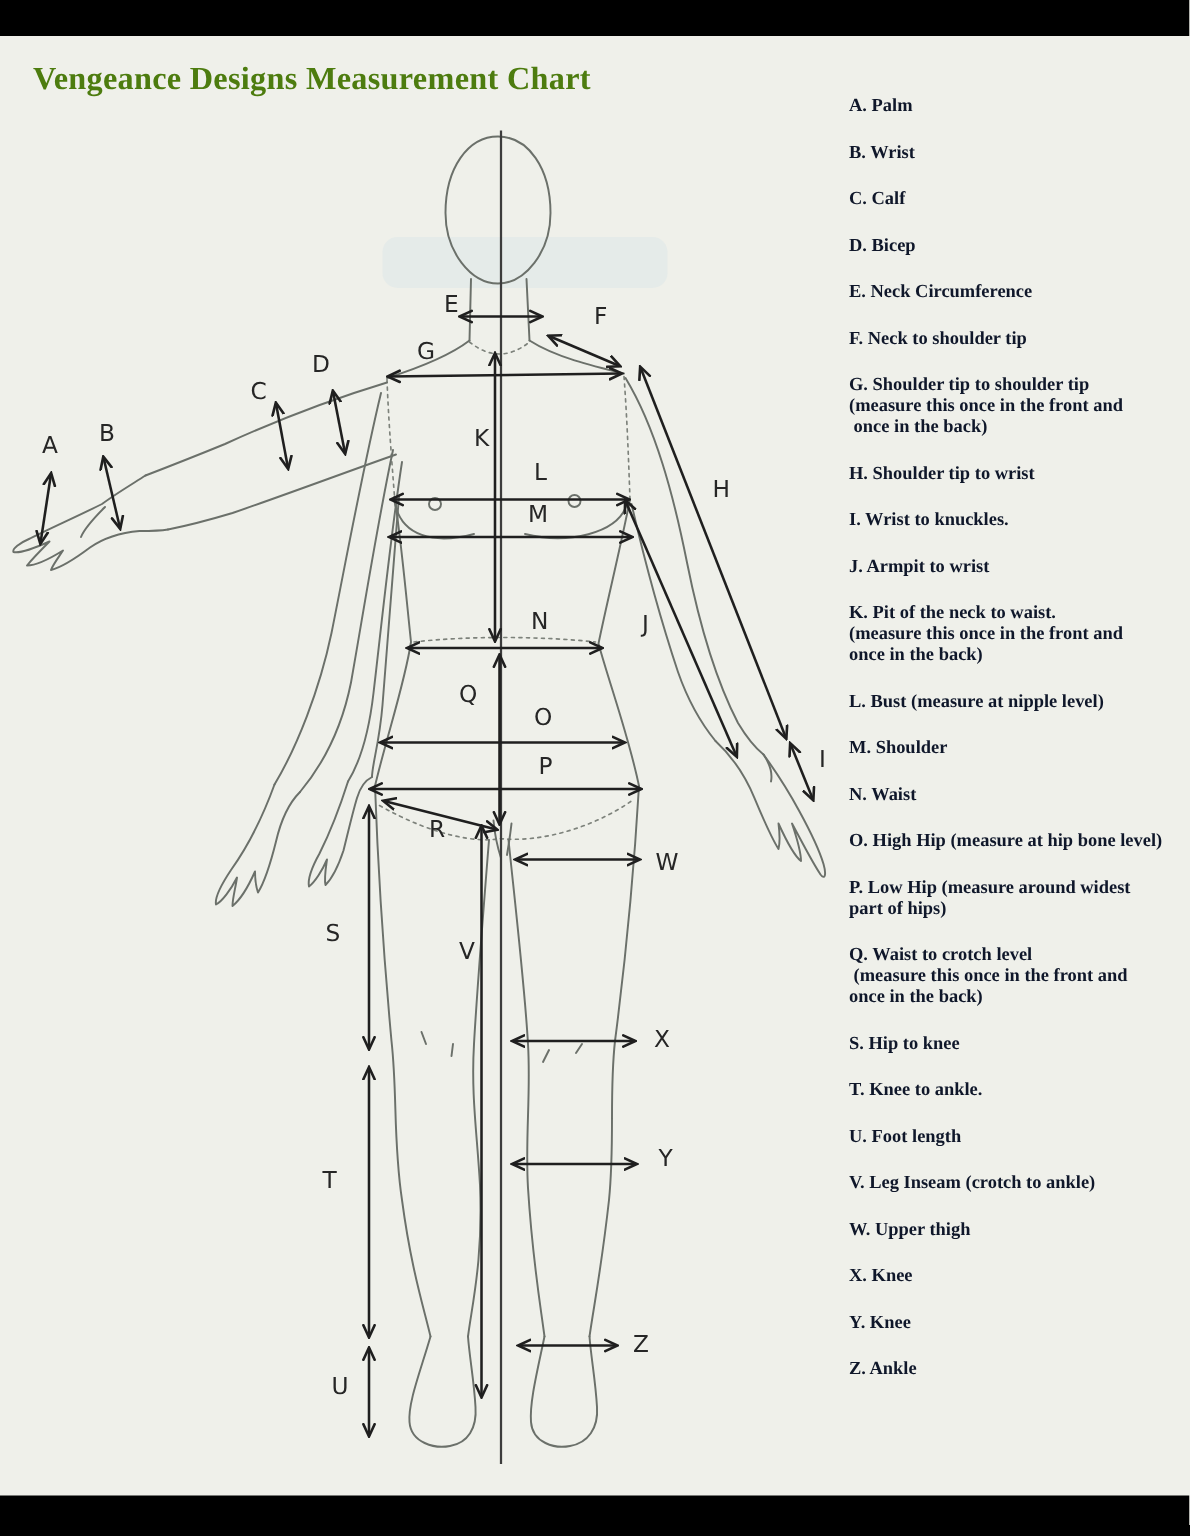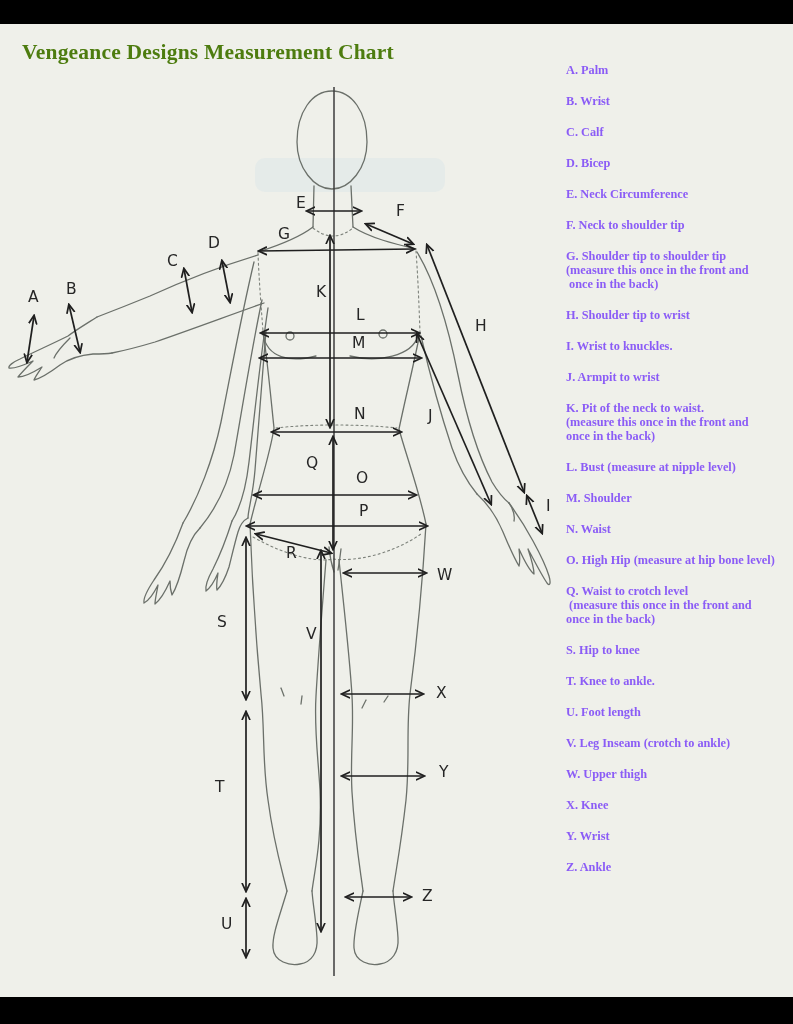--- a/index.html
+++ b/index.html
@@ -11,21 +11,21 @@
   .bar{position:absolute;left:0;width:793px;background:#000;}
   #bar-top{top:0;height:24px;}
   #bar-bottom{top:997px;height:27px;}
   #title{
     position:absolute;left:22px;top:40px;margin:0;
     font-size:21.5px;font-weight:bold;color:#4d7c0f;letter-spacing:.2px;
     font-family:"Liberation Serif",serif;
   }
   #legend{position:absolute;left:566px;top:63px;width:227px;}
   .legend-item{
-    font-weight:bold;font-size:12.3px;line-height:14px;color:#8b5cf6;
+    font-weight:bold;font-size:12.3px;line-height:14px;color:#0f172a;
     margin:0 0 17px 0;white-space:pre;
   }
   .legend-item:last-child{margin-bottom:0;}
   #croquis{position:absolute;left:0;top:0;}
   .outline{stroke:#6b706a;stroke-width:1.3;fill:none;stroke-linecap:round;stroke-linejoin:round;}
   .dotted{stroke:#7d827b;stroke-width:1.1;fill:none;stroke-dasharray:2 3;stroke-linecap:round;}
   .axis{stroke:#3c3c3c;stroke-width:1.5;}
   .m-arrow{stroke:#1f1f1f;stroke-width:1.7;}
   .m-label{font-family:"DejaVu Sans",sans-serif;font-size:15.5px;fill:#262626;}
   .smudge{fill:#d8e4e8;opacity:.4;}
@@ -177,24 +177,26 @@
     <div class="legend-item">H. Shoulder tip to wrist</div>
     <div class="legend-item">I. Wrist to knuckles.</div>
     <div class="legend-item">J. Armpit to wrist</div>
     <div class="legend-item">K. Pit of the neck to waist.
 (measure this once in the front and
 once in the back)</div>
     <div class="legend-item">L. Bust (measure at nipple level)</div>
     <div class="legend-item">M. Shoulder</div>
     <div class="legend-item">N. Waist</div>
     <div class="legend-item">O. High Hip (measure at hip bone level)</div>
+    <div class="legend-item">P. Low Hip (measure around widest
+part of hips)</div>
     <div class="legend-item">Q. Waist to crotch level
  (measure this once in the front and
 once in the back)</div>
     <div class="legend-item">S. Hip to knee</div>
     <div class="legend-item">T. Knee to ankle.</div>
     <div class="legend-item">U. Foot length</div>
     <div class="legend-item">V. Leg Inseam (crotch to ankle)</div>
     <div class="legend-item">W. Upper thigh</div>
     <div class="legend-item">X. Knee</div>
-    <div class="legend-item">Y. Wrist</div>
+    <div class="legend-item">Y. Knee</div>
     <div class="legend-item">Z. Ankle</div>
   </div>
 
 </body></html>

